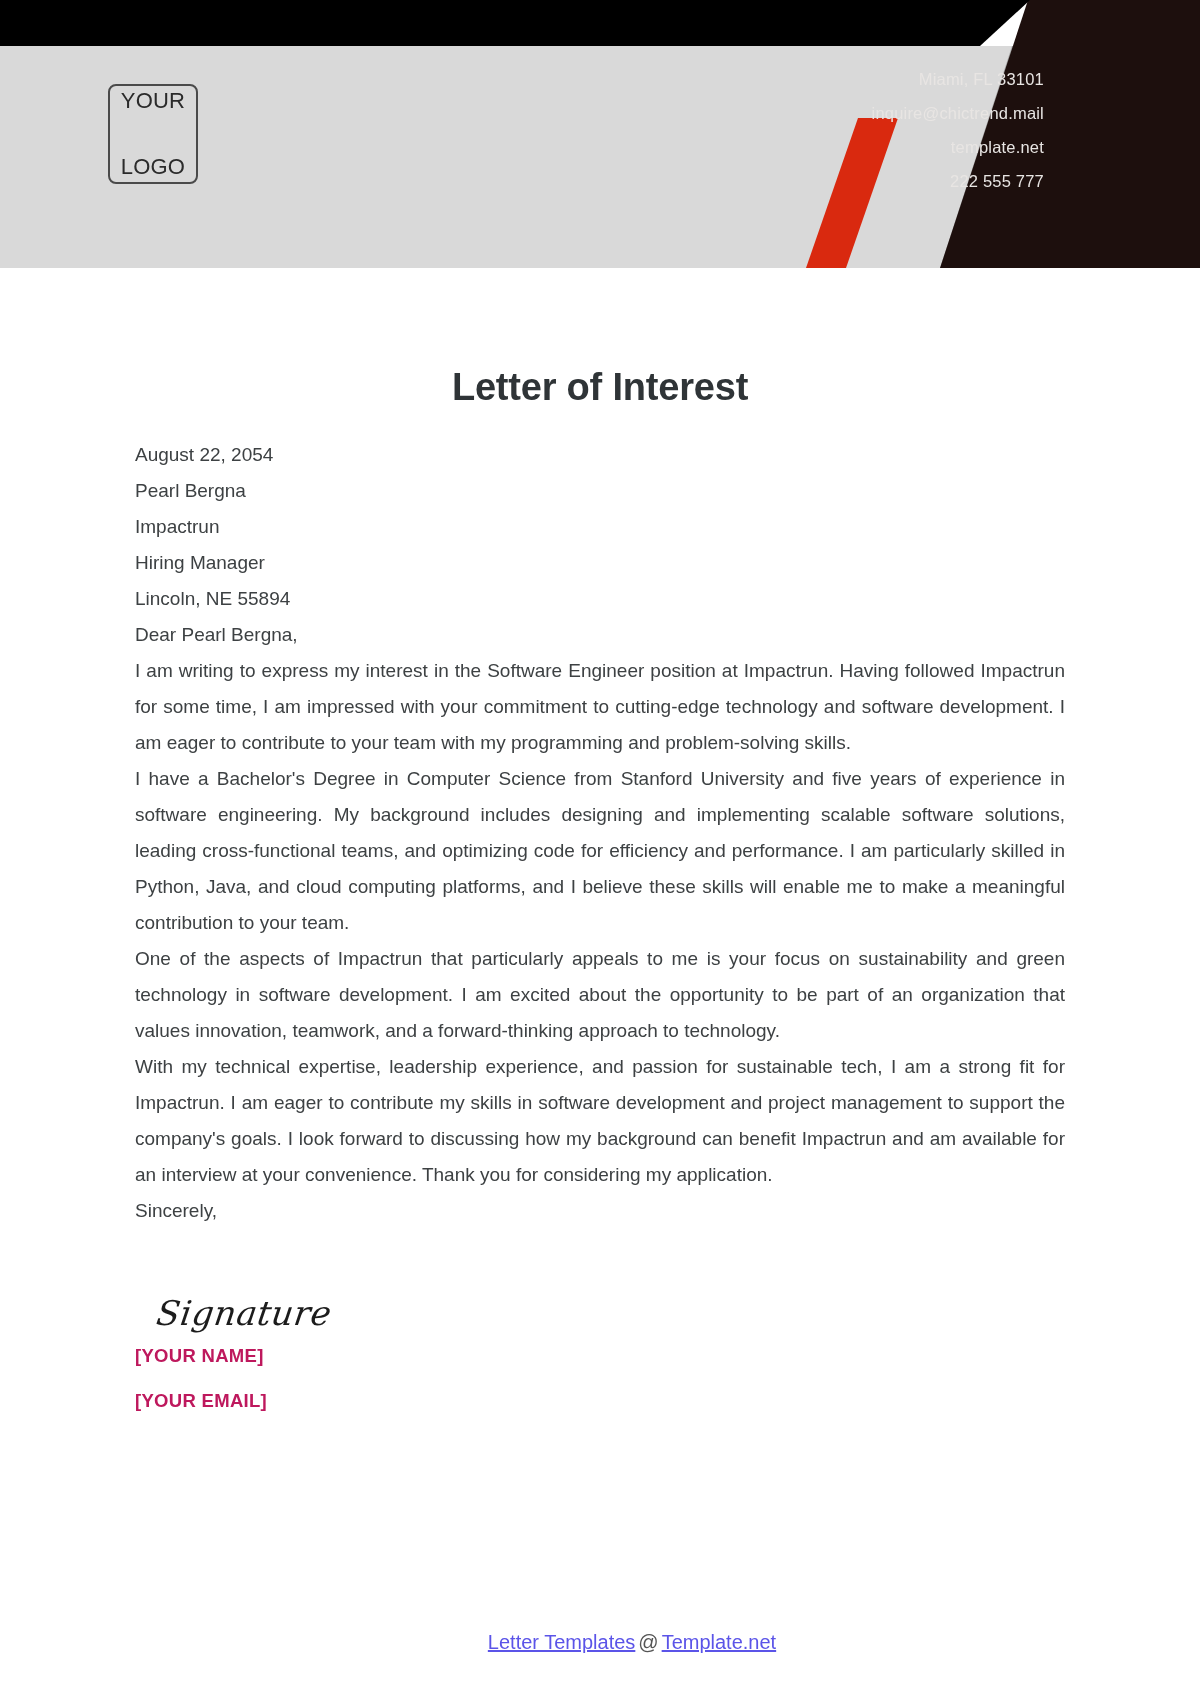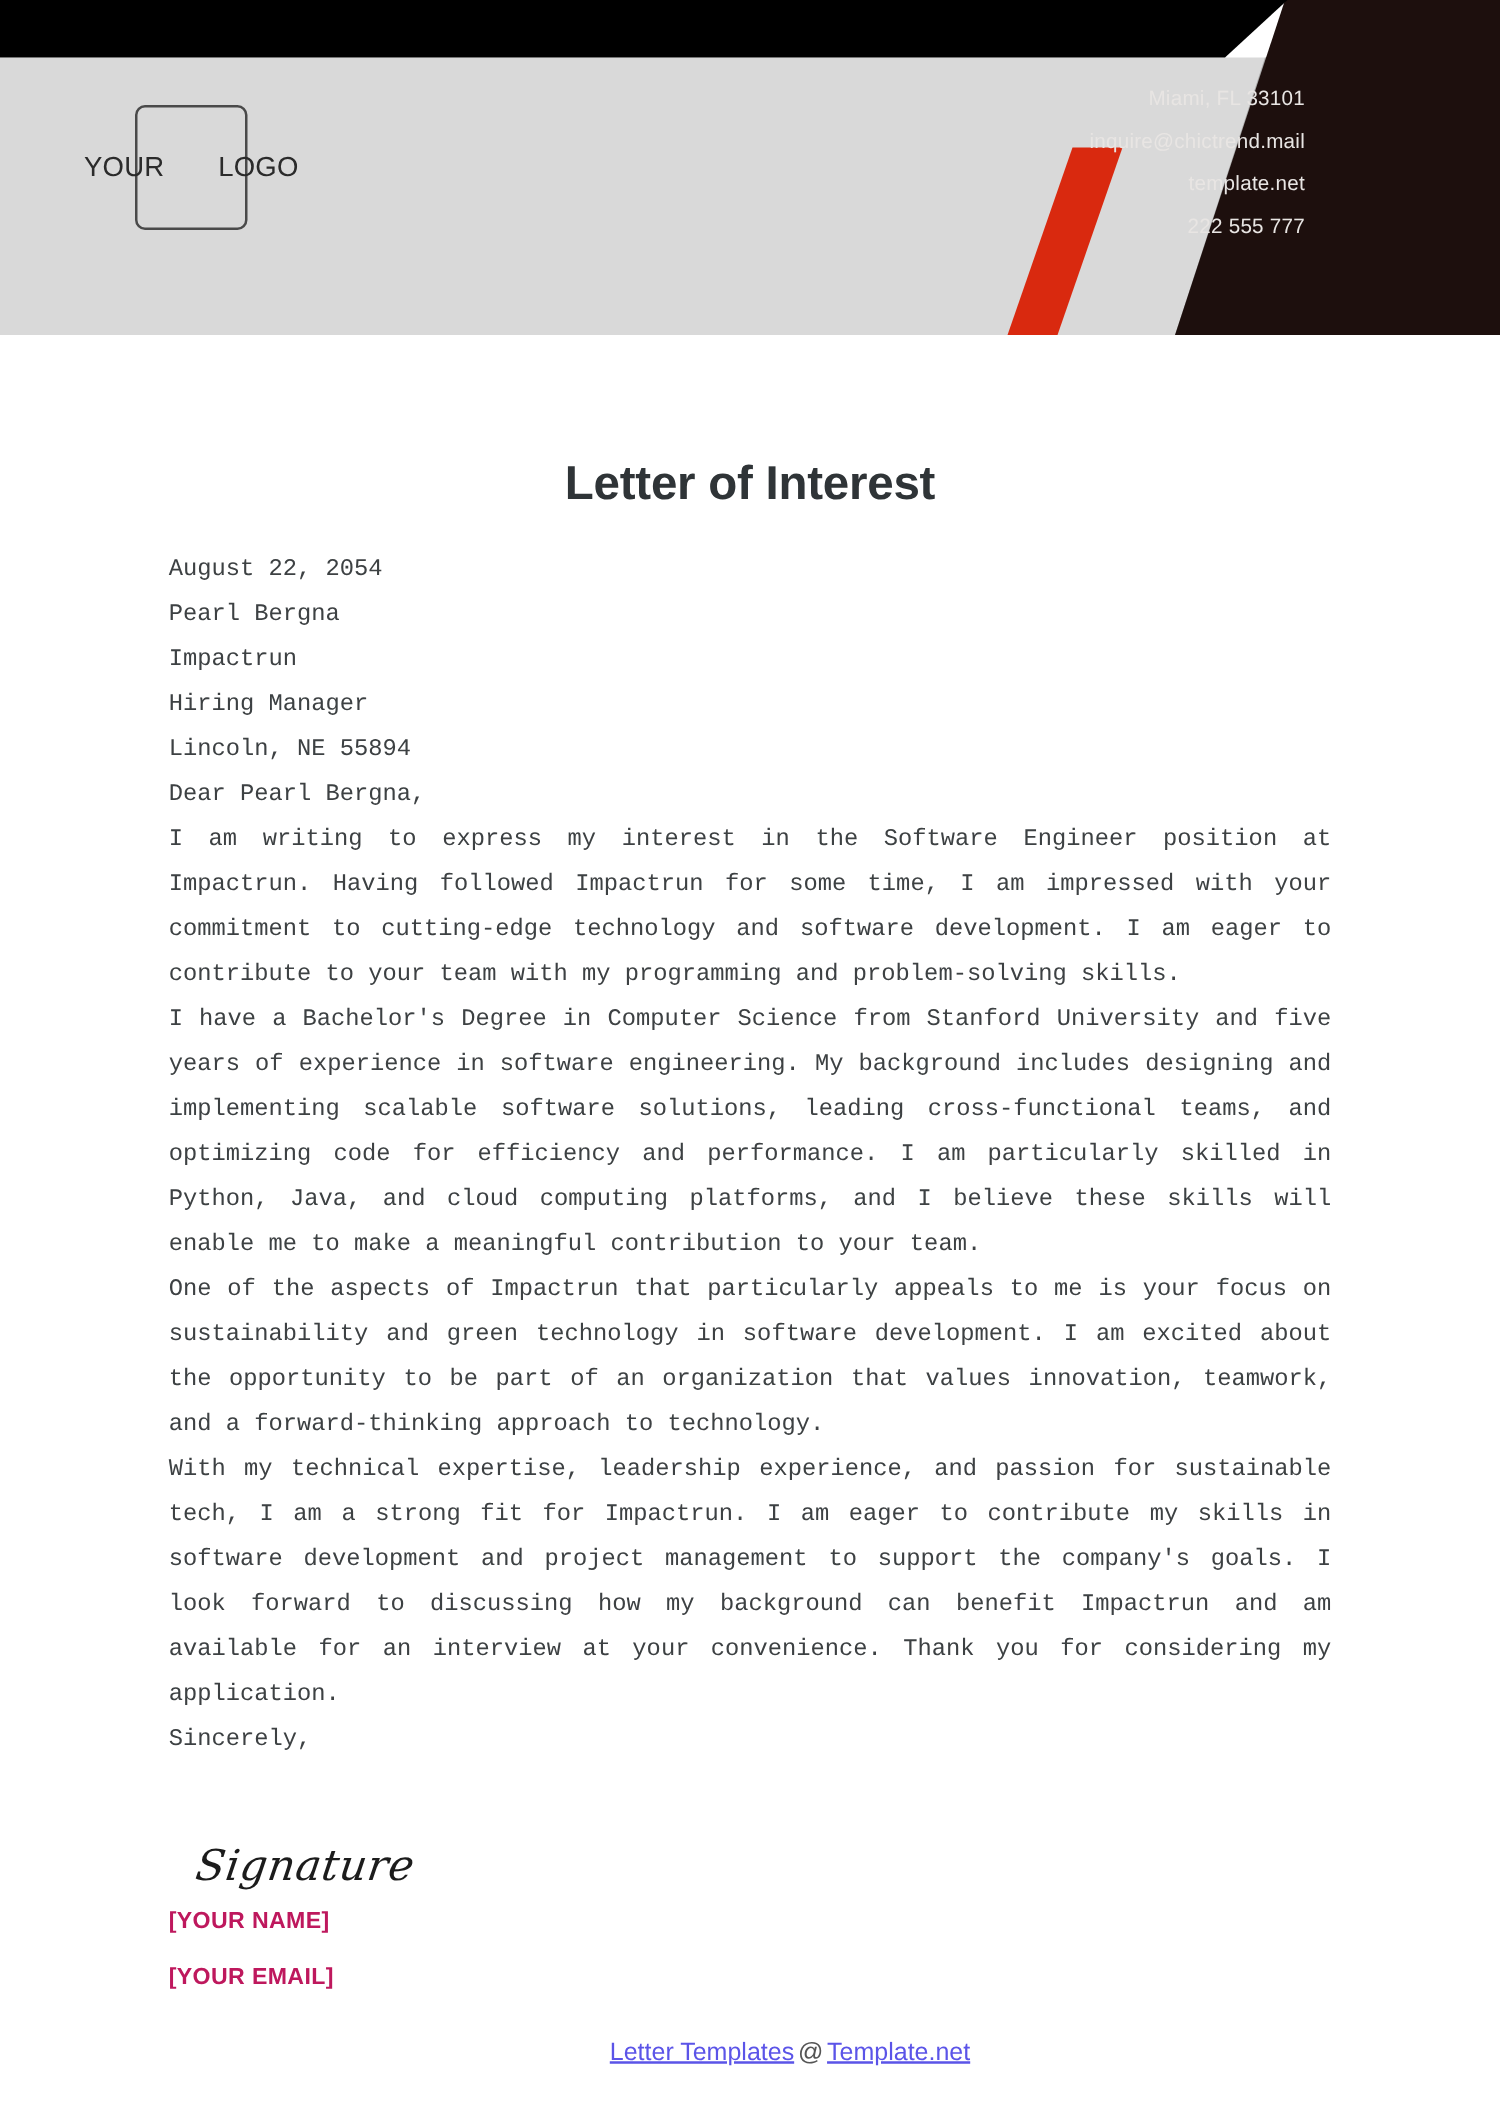--- a/index.html
+++ b/index.html
@@ -29,21 +29,21 @@
 
   .logo-box {
     position: absolute;
     left: 108px;
     top: 84px;
     width: 90px;
     height: 100px;
     border: 2px solid #4a4a4a;
     border-radius: 8px;
     display: flex;
-    flex-direction: row;
+    flex-direction: column;
     align-items: center;
     justify-content: center;
     line-height: 1.02;
     gap: 43px;
   }
   .logo-box span {
     font-family: "Liberation Sans", sans-serif;
     font-size: 22px;
     font-weight: 400;
     letter-spacing: 0.2px;
@@ -85,21 +85,21 @@
   .content {
     margin: 0 auto;
     padding-top: 28px;
     width: 930px;
   }
 
   .meta-line,
   .para,
   .salutation,
   .closing {
-    font-family: Liberation Mono, monospace;
+    font-family: Liberation Sans, sans-serif;
     font-size: 19px;
     line-height: 36px;
     color: #3d4143;
     margin: 0;
   }
 
   .para {
     text-align: justify;
     text-justify: inter-word;
   }

